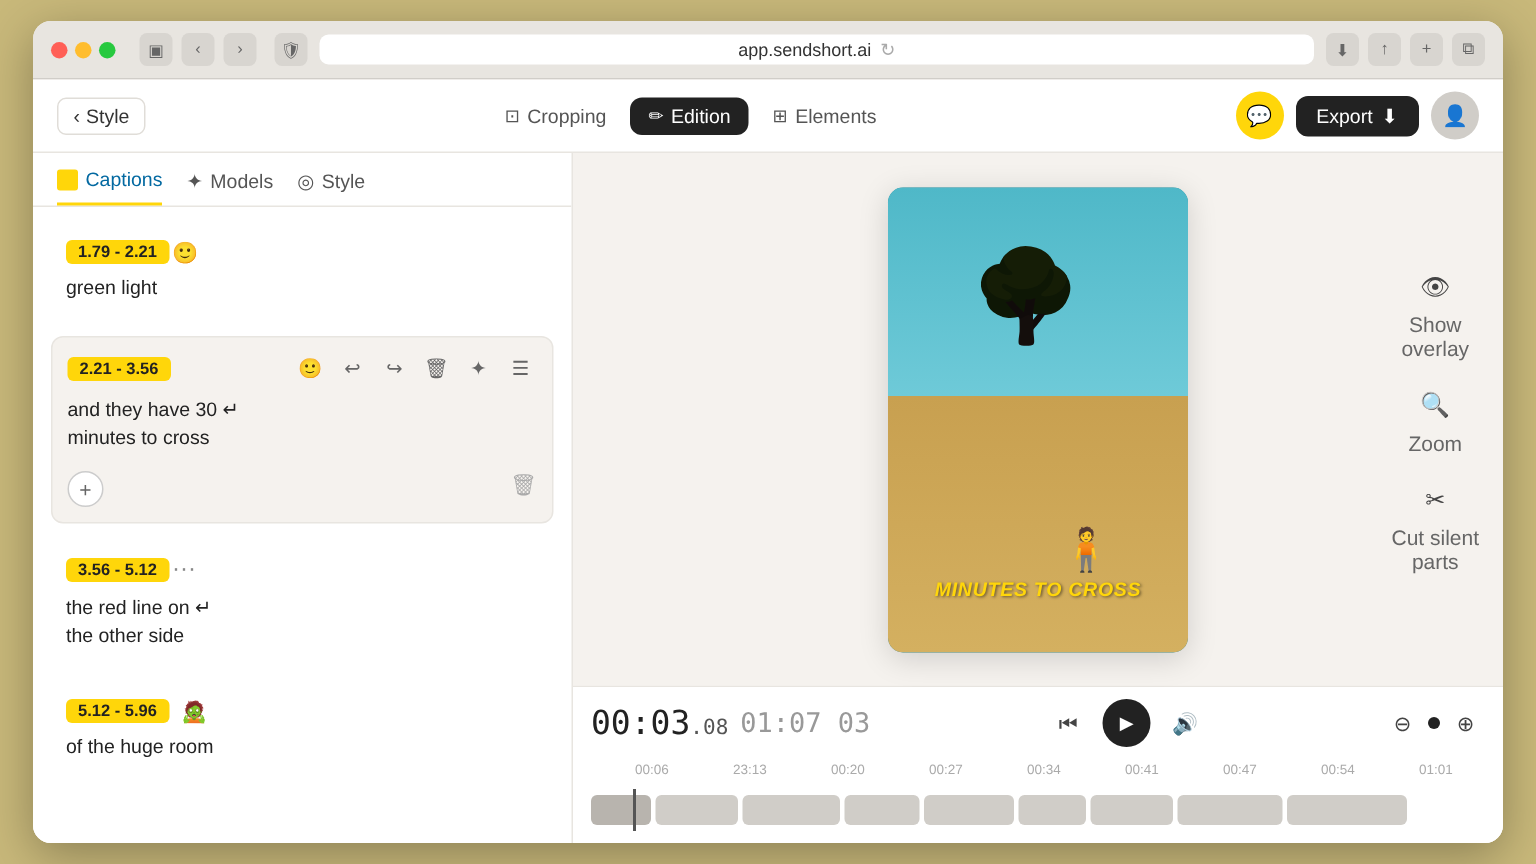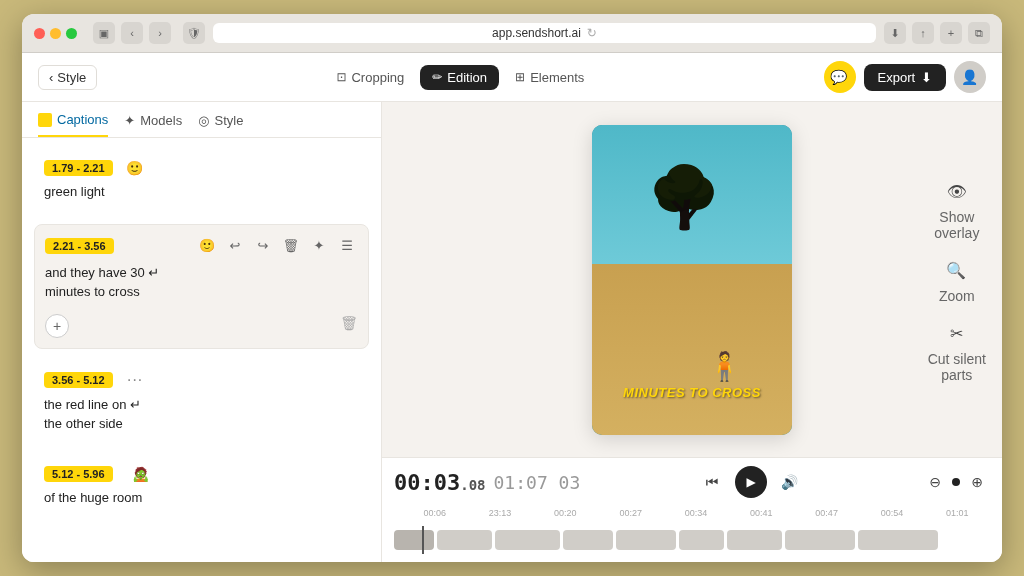--- a/index.html
+++ b/index.html
@@ -223,21 +223,21 @@
       border-radius: 8px;
       background: #fff;
     }
     .caption-item.selected {
       background: #f5f2ee;
       border: 1px solid #e8e5e0;
     }
     .caption-header {
       display: flex;
       align-items: center;
-      gap: 14px;
+      gap: 2px;
       margin-bottom: 6px;
     }
     .time-badge {
       background: #ffd60a;
       color: #222;
       font-size: 11px;
       font-weight: 600;
       padding: 2px 8px;
       border-radius: 4px;
     }
@@ -389,21 +389,21 @@
       padding: 8px 12px;
     }
     .timeline-header {
       display: flex;
       align-items: center;
       gap: 8px;
       margin-bottom: 6px;
     }
     .current-time {
       font-size: 22px;
-      font-weight: 700;
+      font-weight: 400;
       color: #222;
       font-family: monospace;
     }
     .current-time .decimal {
       font-size: 14px;
       color: #555;
     }
     .total-time {
       font-size: 18px;
       color: #999;

